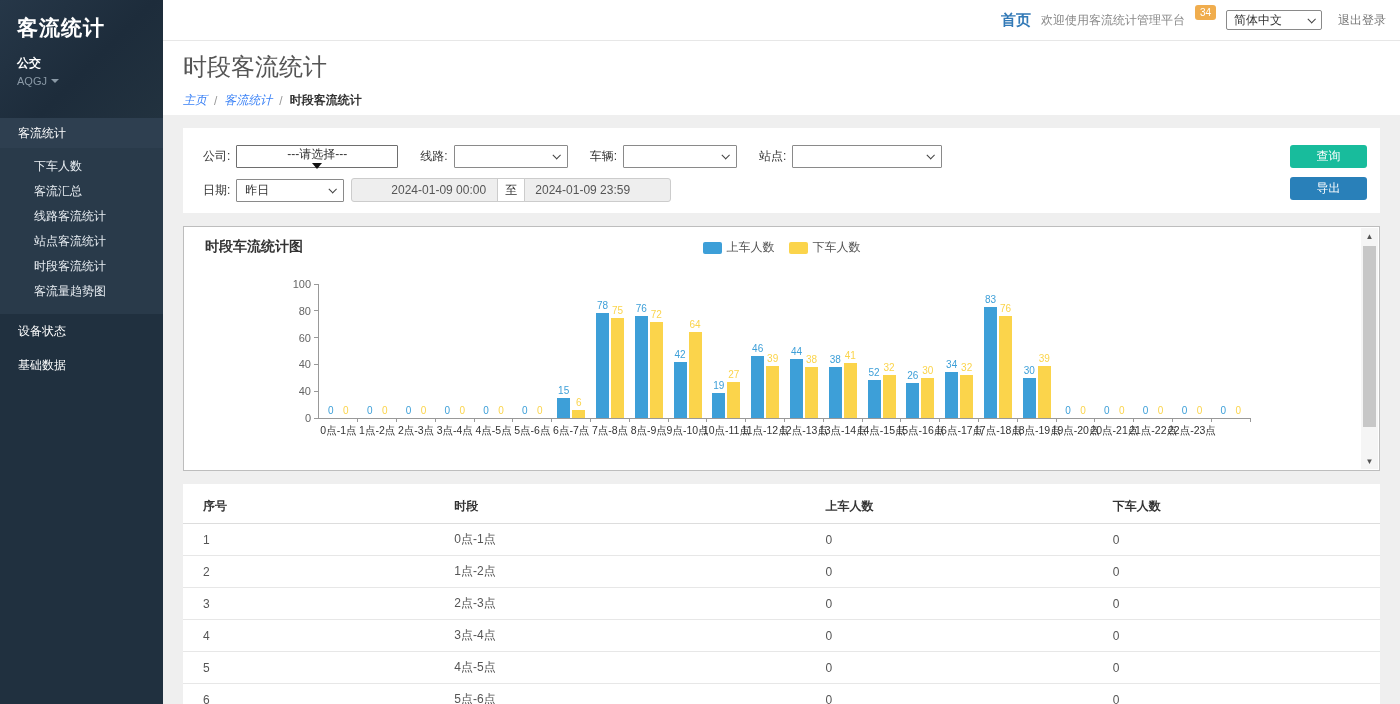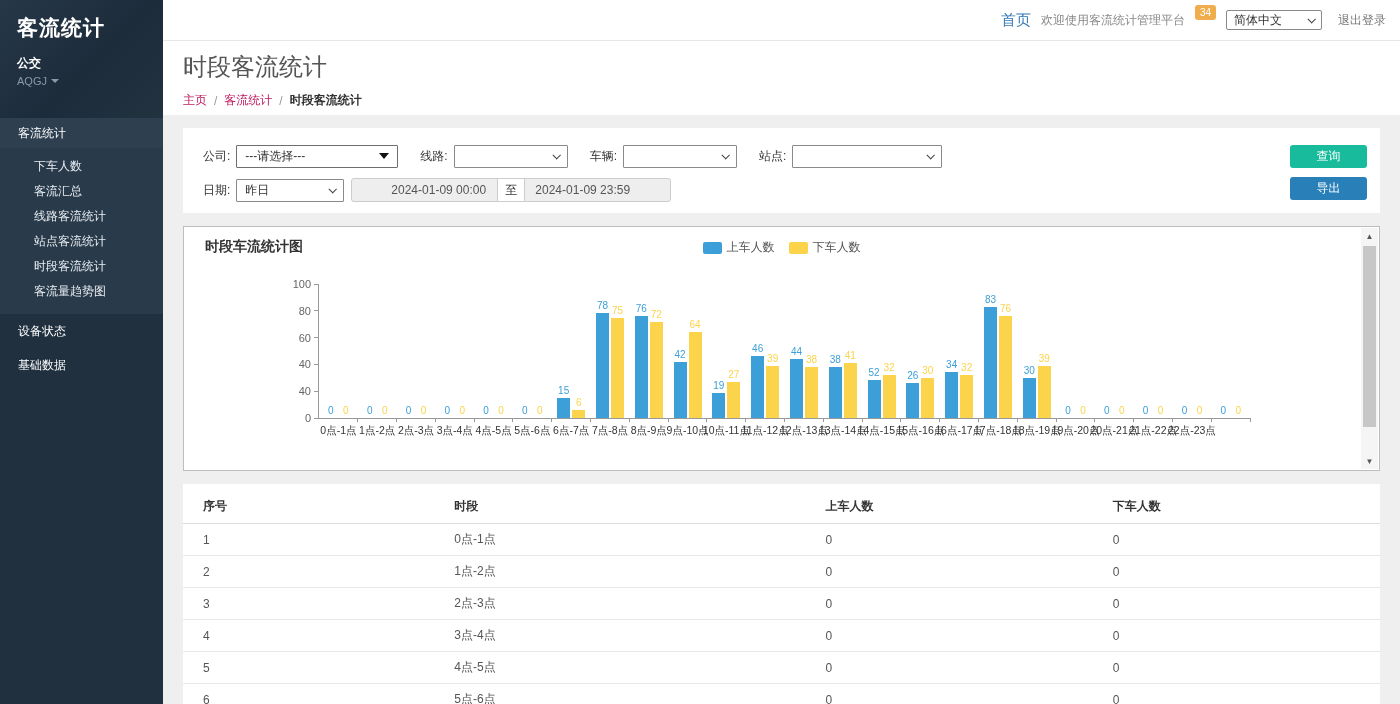--- a/index.html
+++ b/index.html
@@ -14,41 +14,41 @@
   .org-code { font-size:11px; color:#8a99a6; margin-top:3px; display:flex; align-items:center; gap:4px; }
   .caret-down { width:0; height:0; border-left:4px solid transparent; border-right:4px solid transparent; border-top:4px solid #8a99a6; display:inline-block; }
   .menu-parent { height:30px; line-height:30px; background:#2e3f50; font-size:12px; padding-left:18px; color:#fff; cursor:pointer; }
   .submenu { background:#293a4a; padding:6px 0 10px; }
   .submenu-item { height:25px; line-height:25px; font-size:12px; padding-left:34px; color:#e9eef3; cursor:pointer; }
   .menu-item { height:34px; line-height:34px; font-size:12px; padding-left:18px; color:#fff; cursor:pointer; }
 
   
   .main { flex:1; display:flex; flex-direction:column; min-width:0; }
   .topbar { height:41px; background:#fff; border-bottom:1px solid #e7e7e7; display:flex; align-items:center; justify-content:flex-end; padding-right:14px; gap:10px; }
-  .home-link { color:#337ab7; font-size:15px; cursor:pointer; }
+  .home-link { color:#337ab7; font-size:15px; cursor:pointer;font-weight:bold; }
   .welcome { color:#888; font-size:12px; }
   .badge { background:#f0ad4e; color:#fff; font-size:10px; border-radius:3px; padding:2px 5px; transform:translateY(-8px); }
   .lang-select { width:96px; height:20px; border:1px solid #8a8a8a; border-radius:2px; background:#fff; font-size:12px; color:#333; display:flex; align-items:center; justify-content:space-between; padding:0 7px; cursor:pointer; }
   .logout { color:#777; font-size:12px; cursor:pointer; margin-left:6px; }
 
   .titleband { height:74px; background:#fff; padding:10px 0 0 20px; }
   .page-title { font-size:24px; font-weight:400; color:#555; }
   .breadcrumb { margin-top:9px; font-size:12px; color:#999; display:flex; gap:7px; align-items:center; }
-  .breadcrumb .bc-link { color:#be185d; cursor:pointer; }
+  .breadcrumb .bc-link { color:#3b82f6; cursor:pointer;font-style:italic; }
   .breadcrumb .bc-current { color:#333; font-weight:bold; }
 
   .content { flex:1; background:#efefef; padding:13px 20px 0 20px; overflow:hidden; }
 
   
   .filter-card { background:#fff; position:relative; padding:16px 0 16px 20px; height:85px; }
   .filter-row { display:flex; align-items:center; height:24px; }
   .filter-row + .filter-row { margin-top:10px; }
   .f-label { font-size:12px; color:#333; margin-right:6px; }
   .sel { background:#fff; border:1px solid #8a8a8a; height:23px; display:flex; align-items:center; justify-content:space-between; padding:0 8px; font-size:12px; color:#333; cursor:pointer; border-radius:1px; }
-  .sel-company { width:162px; border-color:#6e6e6e; }
+  .sel-company { width:162px; border-color:#6e6e6e;flex-direction:column; }
   .sel-line, .sel-vehicle { width:114px; margin-right:22px; }
   .sel-station { width:150px; }
   .sel-date { width:108px; }
   .sel-line,.sel-vehicle,.sel-station { }
   .blk-caret { width:0; height:0; border-left:5px solid transparent; border-right:5px solid transparent; border-top:6px solid #111; }
   .chev { width:6px; height:6px; border-right:1.5px solid #444; border-bottom:1.5px solid #444; transform:rotate(45deg) translateY(-1px); }
   .gap22 { margin-right:22px; }
   .date-group { display:flex; align-items:center; margin-left:7px; }
   .date-input { width:147px; height:24px; background:#eee; border:1px solid #ccc; color:#555; font-size:12px; padding-left:10px; display:flex; align-items:center; }
   .date-input.first { border-radius:3px 0 0 3px;padding-left:39px; }

